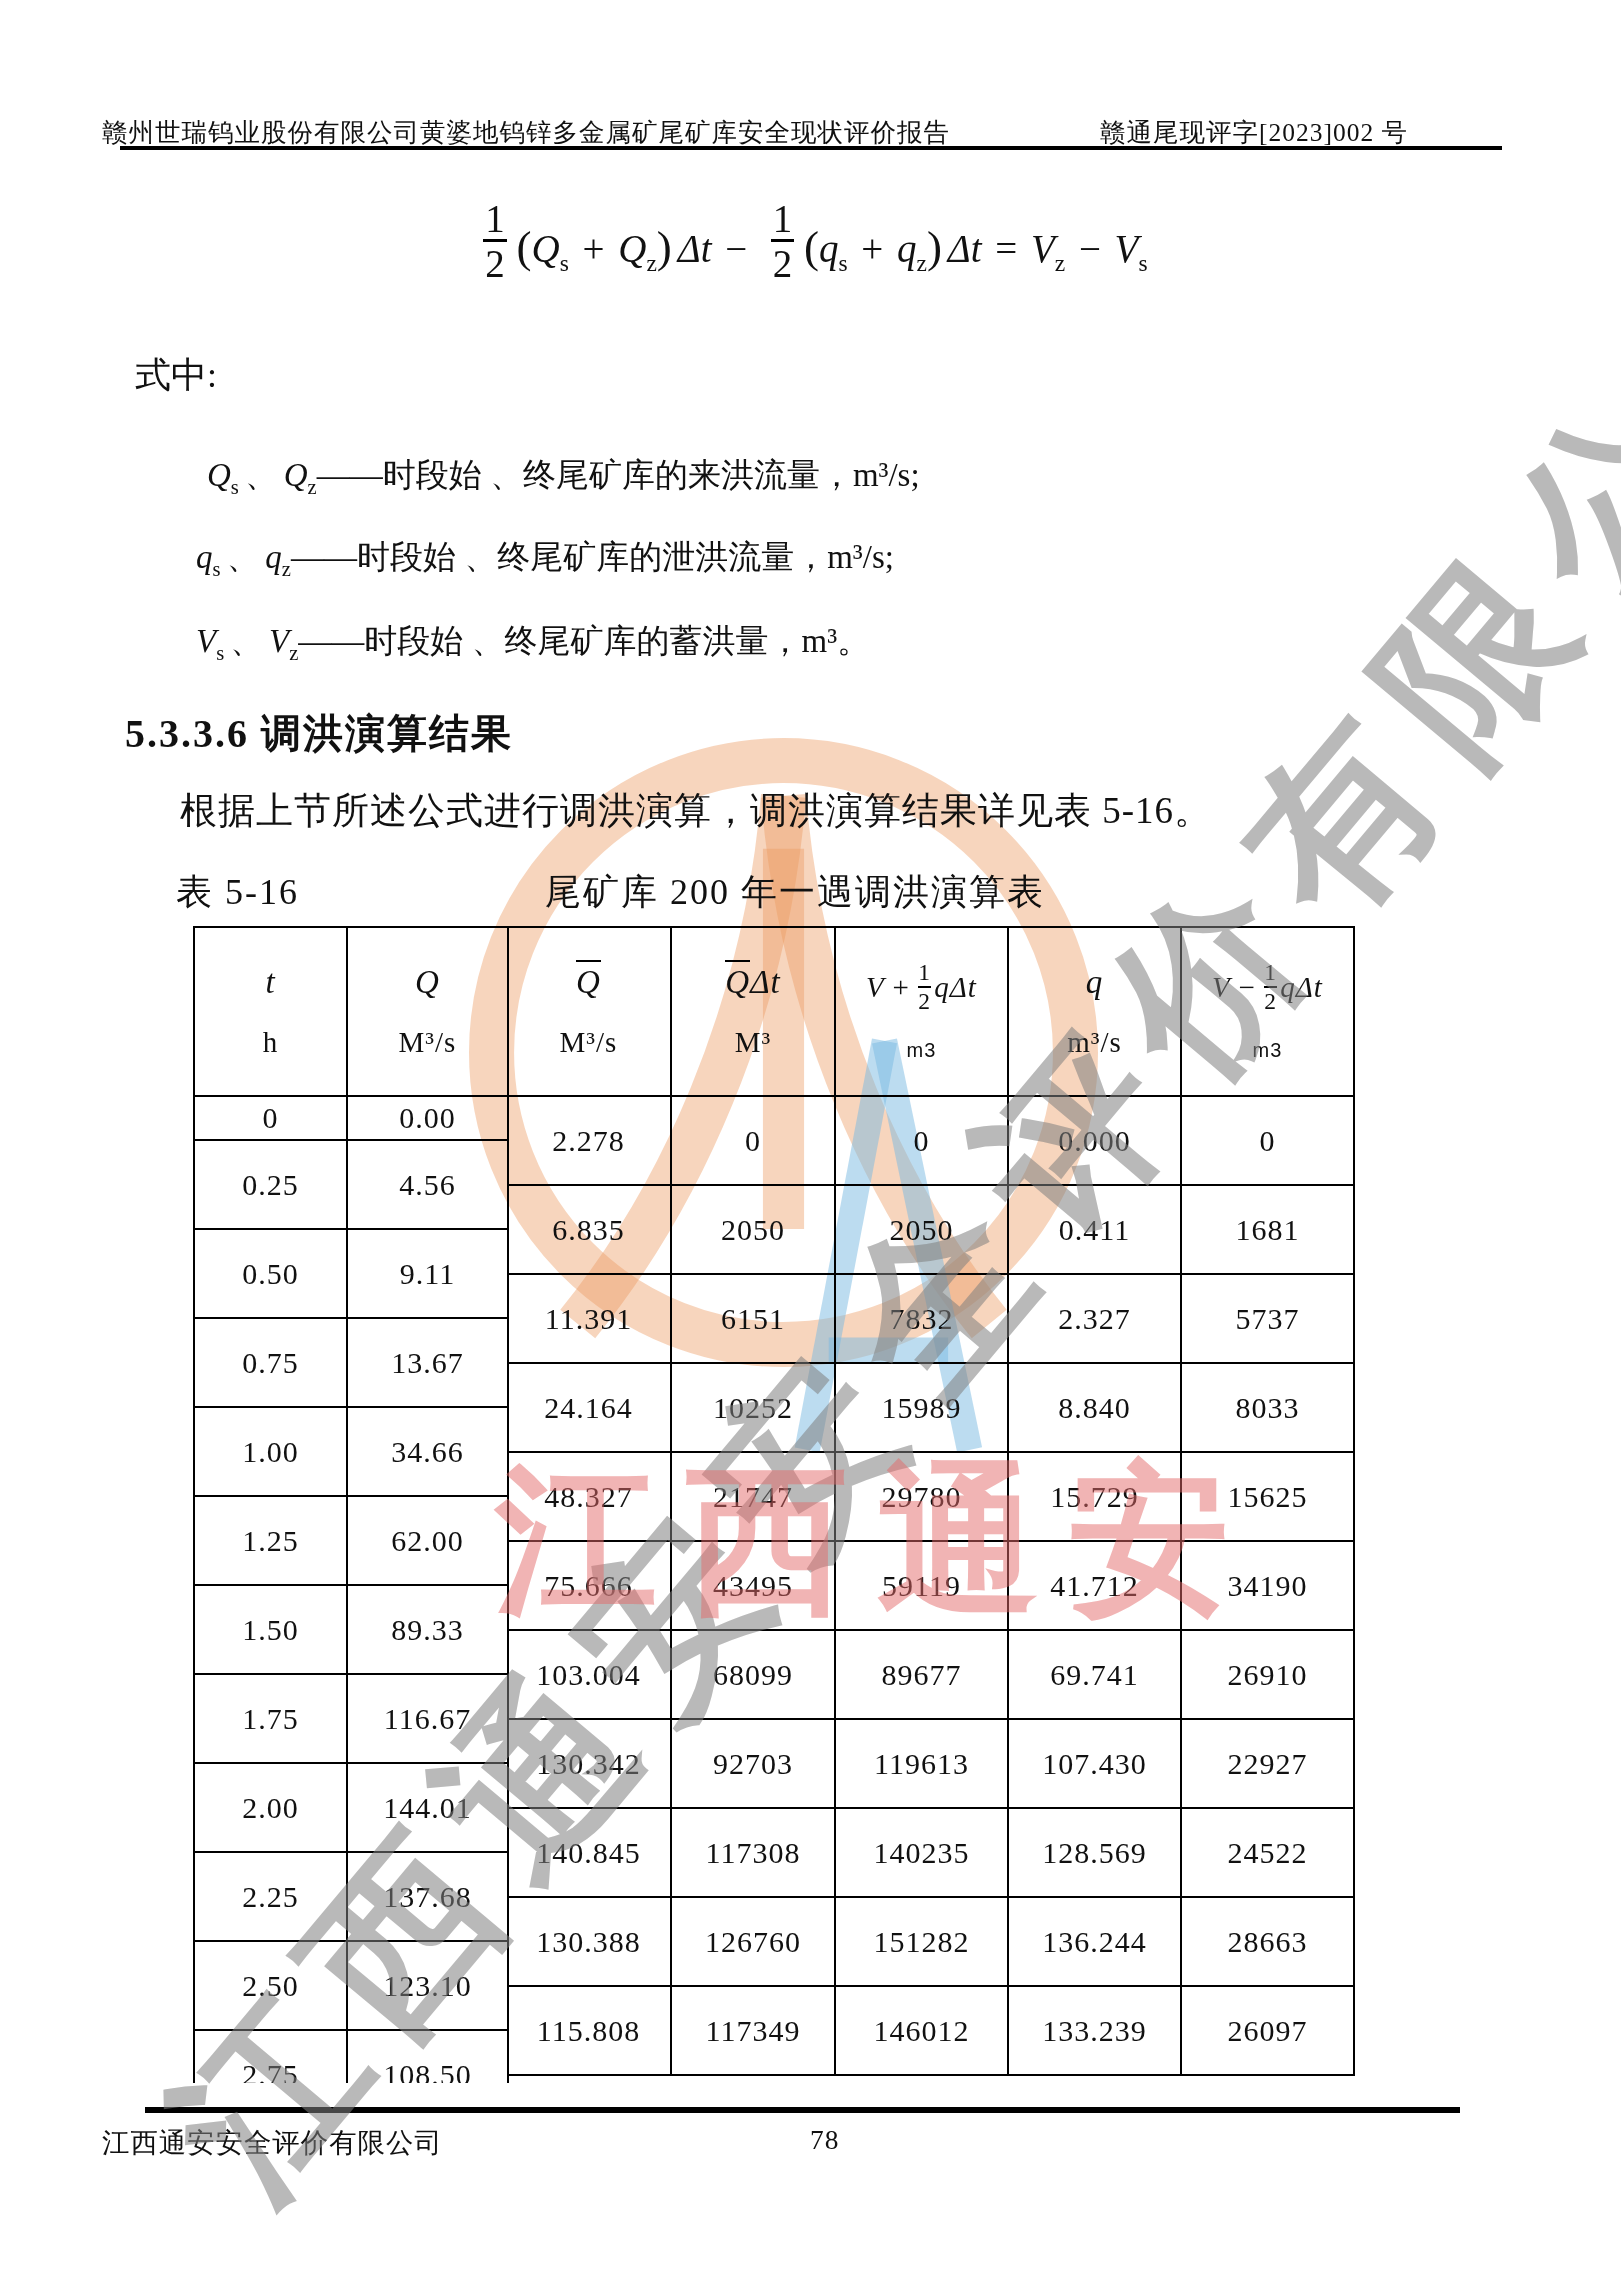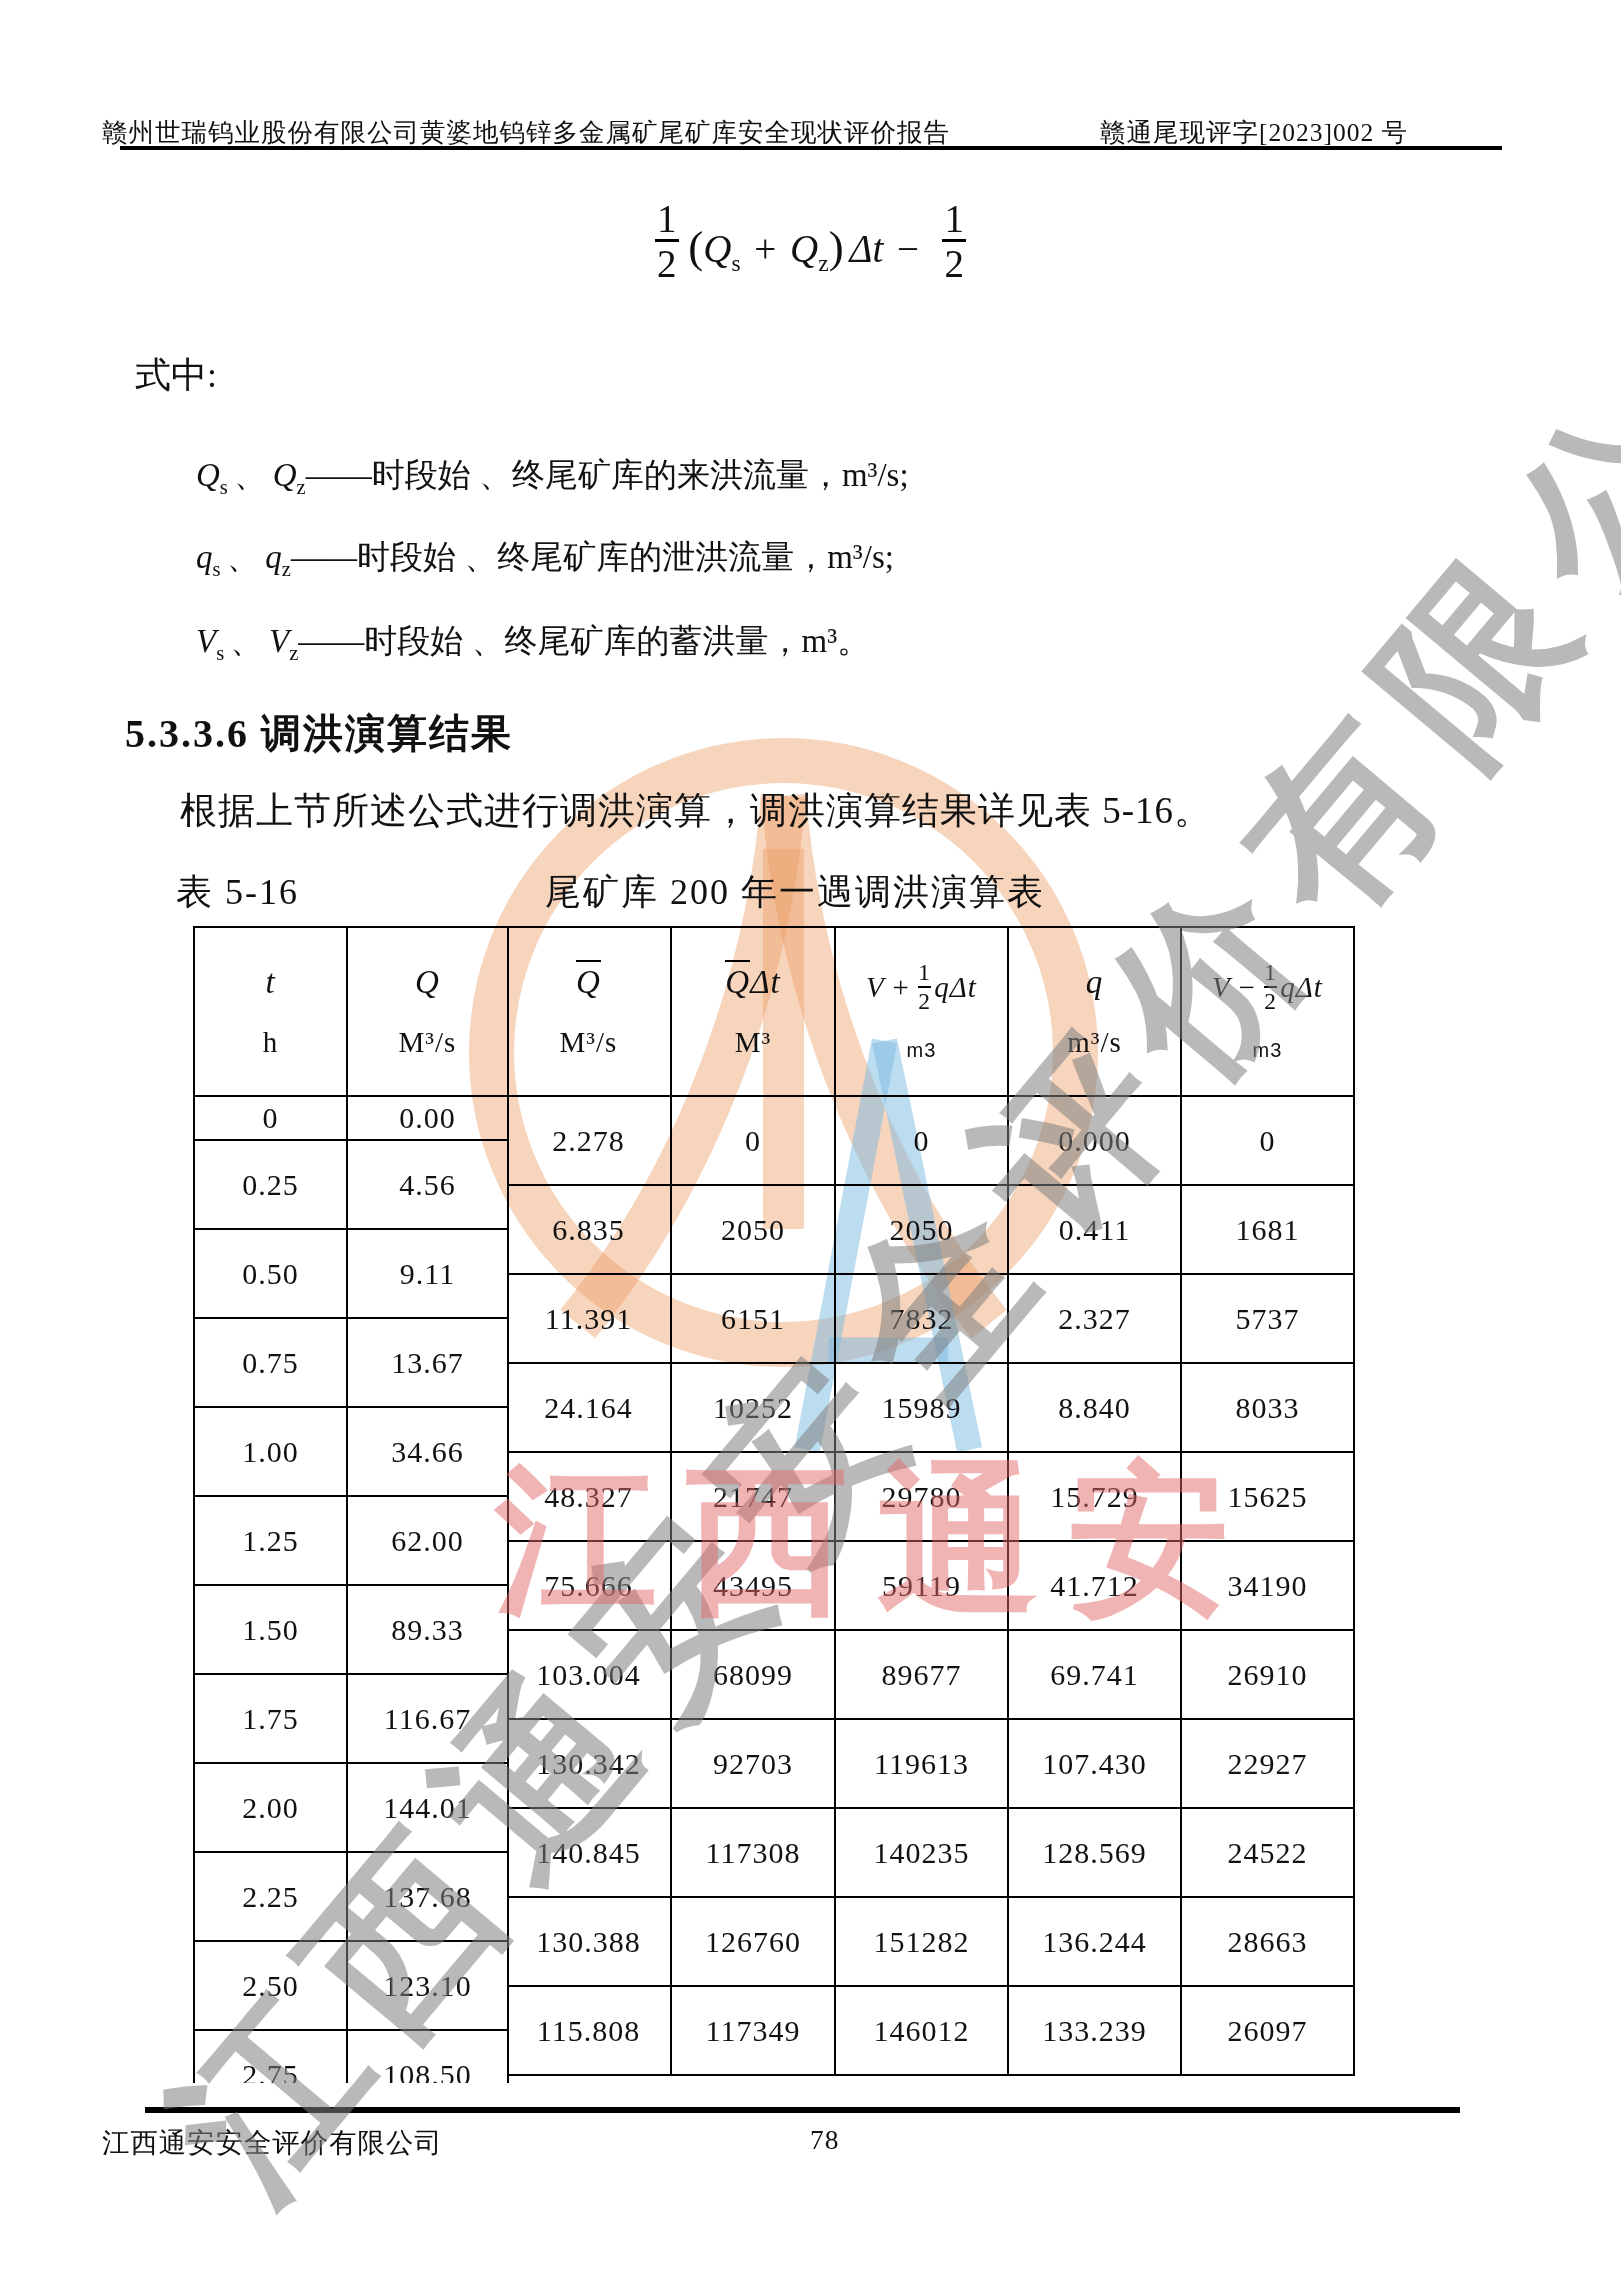--- a/index.html
+++ b/index.html
@@ -100,25 +100,26 @@
         <span class="fn">1</span>
         <span class="fbar"></span>
         <span class="fd">2</span>
       </span>
     <span class="mrow"><span class="paren">(</span><i>Q</i><sub>s</sub><span class="op">+</span><i>Q</i><sub>z</sub><span class="paren">)</span><i class="g">Δt</i><span class="op">−</span></span>
     <span class="frac">
         <span class="fn">1</span>
         <span class="fbar"></span>
         <span class="fd">2</span>
       </span>
+    <span class="mrow"><span class="paren">(</span><i>q</i><sub>s</sub><span class="op">+</span><i>q</i><sub>z</sub><span class="paren">)</span><i class="g">Δt</i><span class="op">=</span><i>V</i><sub>z</sub><span class="op">−</span><i>V</i><sub>s</sub></span>
   </div>
 
   <div class="abs where" style="left:135px;top:351px;">式中:</div>
 
-  <div class="abs defline" style="left:196px;top:453px;"><i>Q</i><sub>s</sub><span class="dun">、</span><i>Q</i><sub>z</sub><span>——</span><span>时段始 、终尾矿库的来洪流量，</span><span>m³/s;</span></div>
+  <div class="abs defline" style="left:207px;top:453px;"><i>Q</i><sub>s</sub><span class="dun">、</span><i>Q</i><sub>z</sub><span>——</span><span>时段始 、终尾矿库的来洪流量，</span><span>m³/s;</span></div>
   <div class="abs defline" style="left:196px;top:535px;"><i>q</i><sub>s</sub><span class="dun">、</span><i>q</i><sub>z</sub><span>——</span><span>时段始 、终尾矿库的泄洪流量，</span><span>m³/s;</span></div>
   <div class="abs defline" style="left:196px;top:619px;"><i>V</i><sub>s</sub><span class="dun">、</span><i>V</i><sub>z</sub><span>——</span><span>时段始 、终尾矿库的蓄洪量，</span><span>m³。</span></div>
 
   <div class="abs heading" style="left:125px;top:706px;">5.3.3.6 调洪演算结果</div>
   <div class="abs para" style="left:180px;top:786px;">根据上节所述公式进行调洪演算，调洪演算结果详见表 5-16。</div>
 
   <div class="abs cap" style="left:176px;top:868px;">表 5-16</div>
   <div class="abs cap" style="left:545px;top:868px;">尾矿库 200 年一遇调洪演算表</div>
 
   <div class="abs tablewrap">

